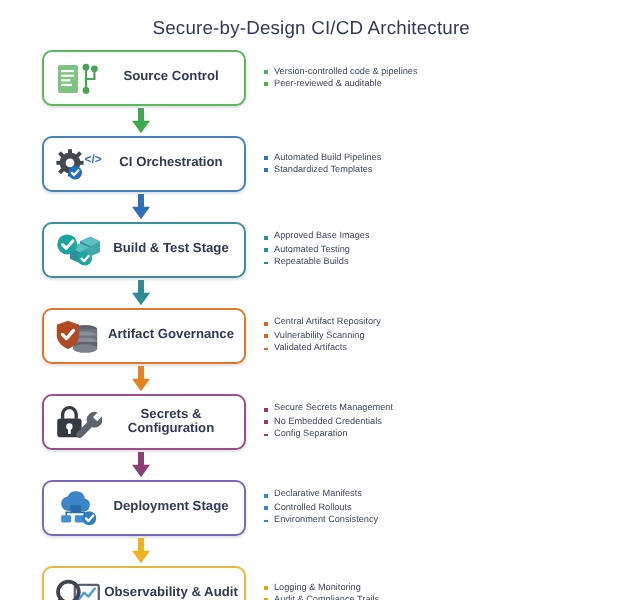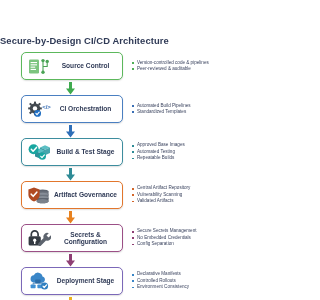--- a/index.html
+++ b/index.html
@@ -10,28 +10,27 @@
     overflow:hidden;
     position:relative;
   }
   #page{
     width:235px;height:300px;
     position:relative;
     box-sizing:border-box;
     padding:0;
   }
   .title{
-    text-align:left;
+    text-align:right;
     font-size:9.4px;
-    font-weight:bold;
+    font-weight:normal;
     color:#2f3a56;
     letter-spacing:.1px;
     padding-top:8px;
     line-height:11px;
-    margin-top:27px;
   }
   .flow{
     margin-top:5px;
     display:flex;
     flex-direction:column;
     align-items:flex-start;
   }
   .row{
     display:flex;
     align-items:center;

